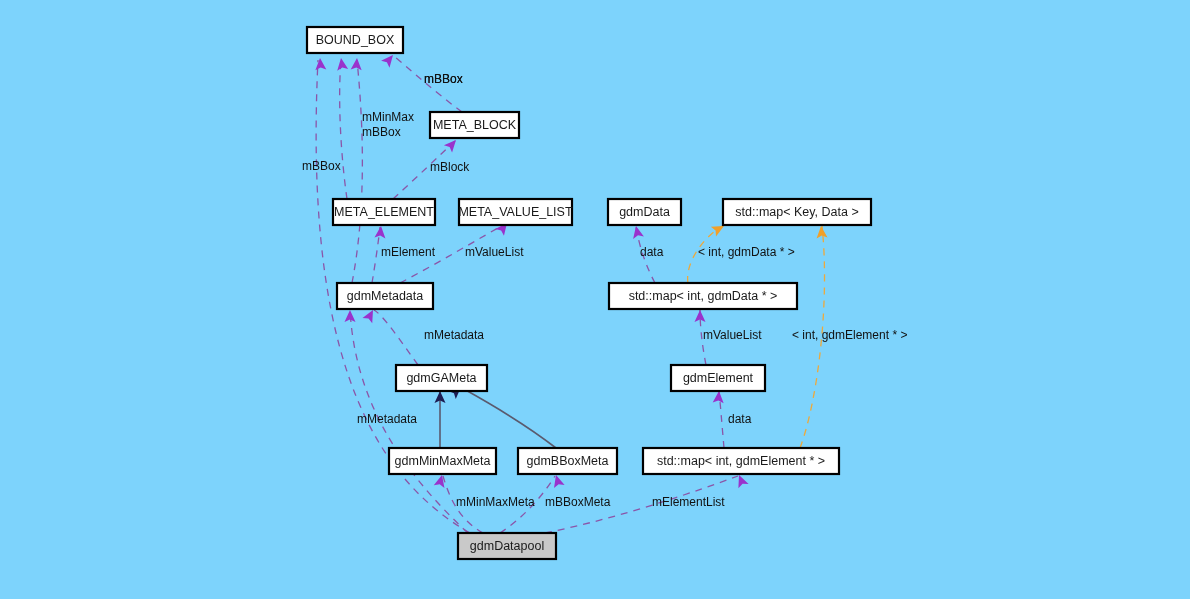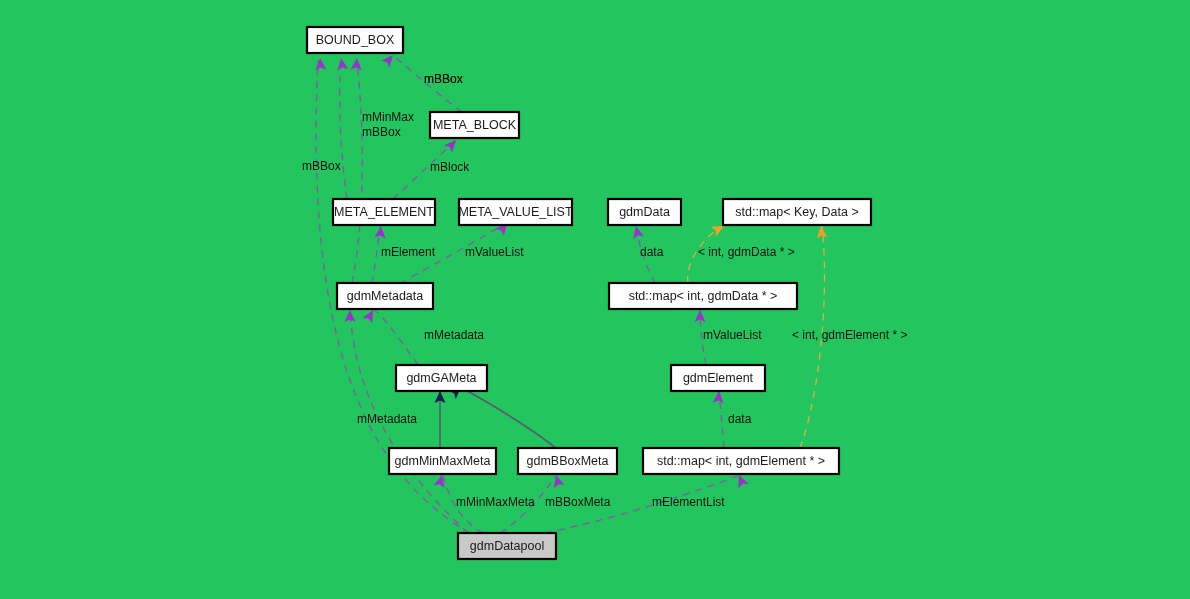--- a/index.html
+++ b/index.html
@@ -10,21 +10,21 @@
   body {
     width: 1190px;
     height: 599px;
     font-family: "Liberation Sans", sans-serif;
     overflow: hidden;
   }
   #diagram-root {
     position: relative;
     width: 1190px;
     height: 599px;
-    background: #22c55e;
+    background: #7dd3fc;
   }
   svg#graph {
     display: block;
     width: 1190px;
     height: 599px;
   }
   .node-box {
     fill: #ffffff;
     stroke: #000000;
     stroke-width: 2.2px;

